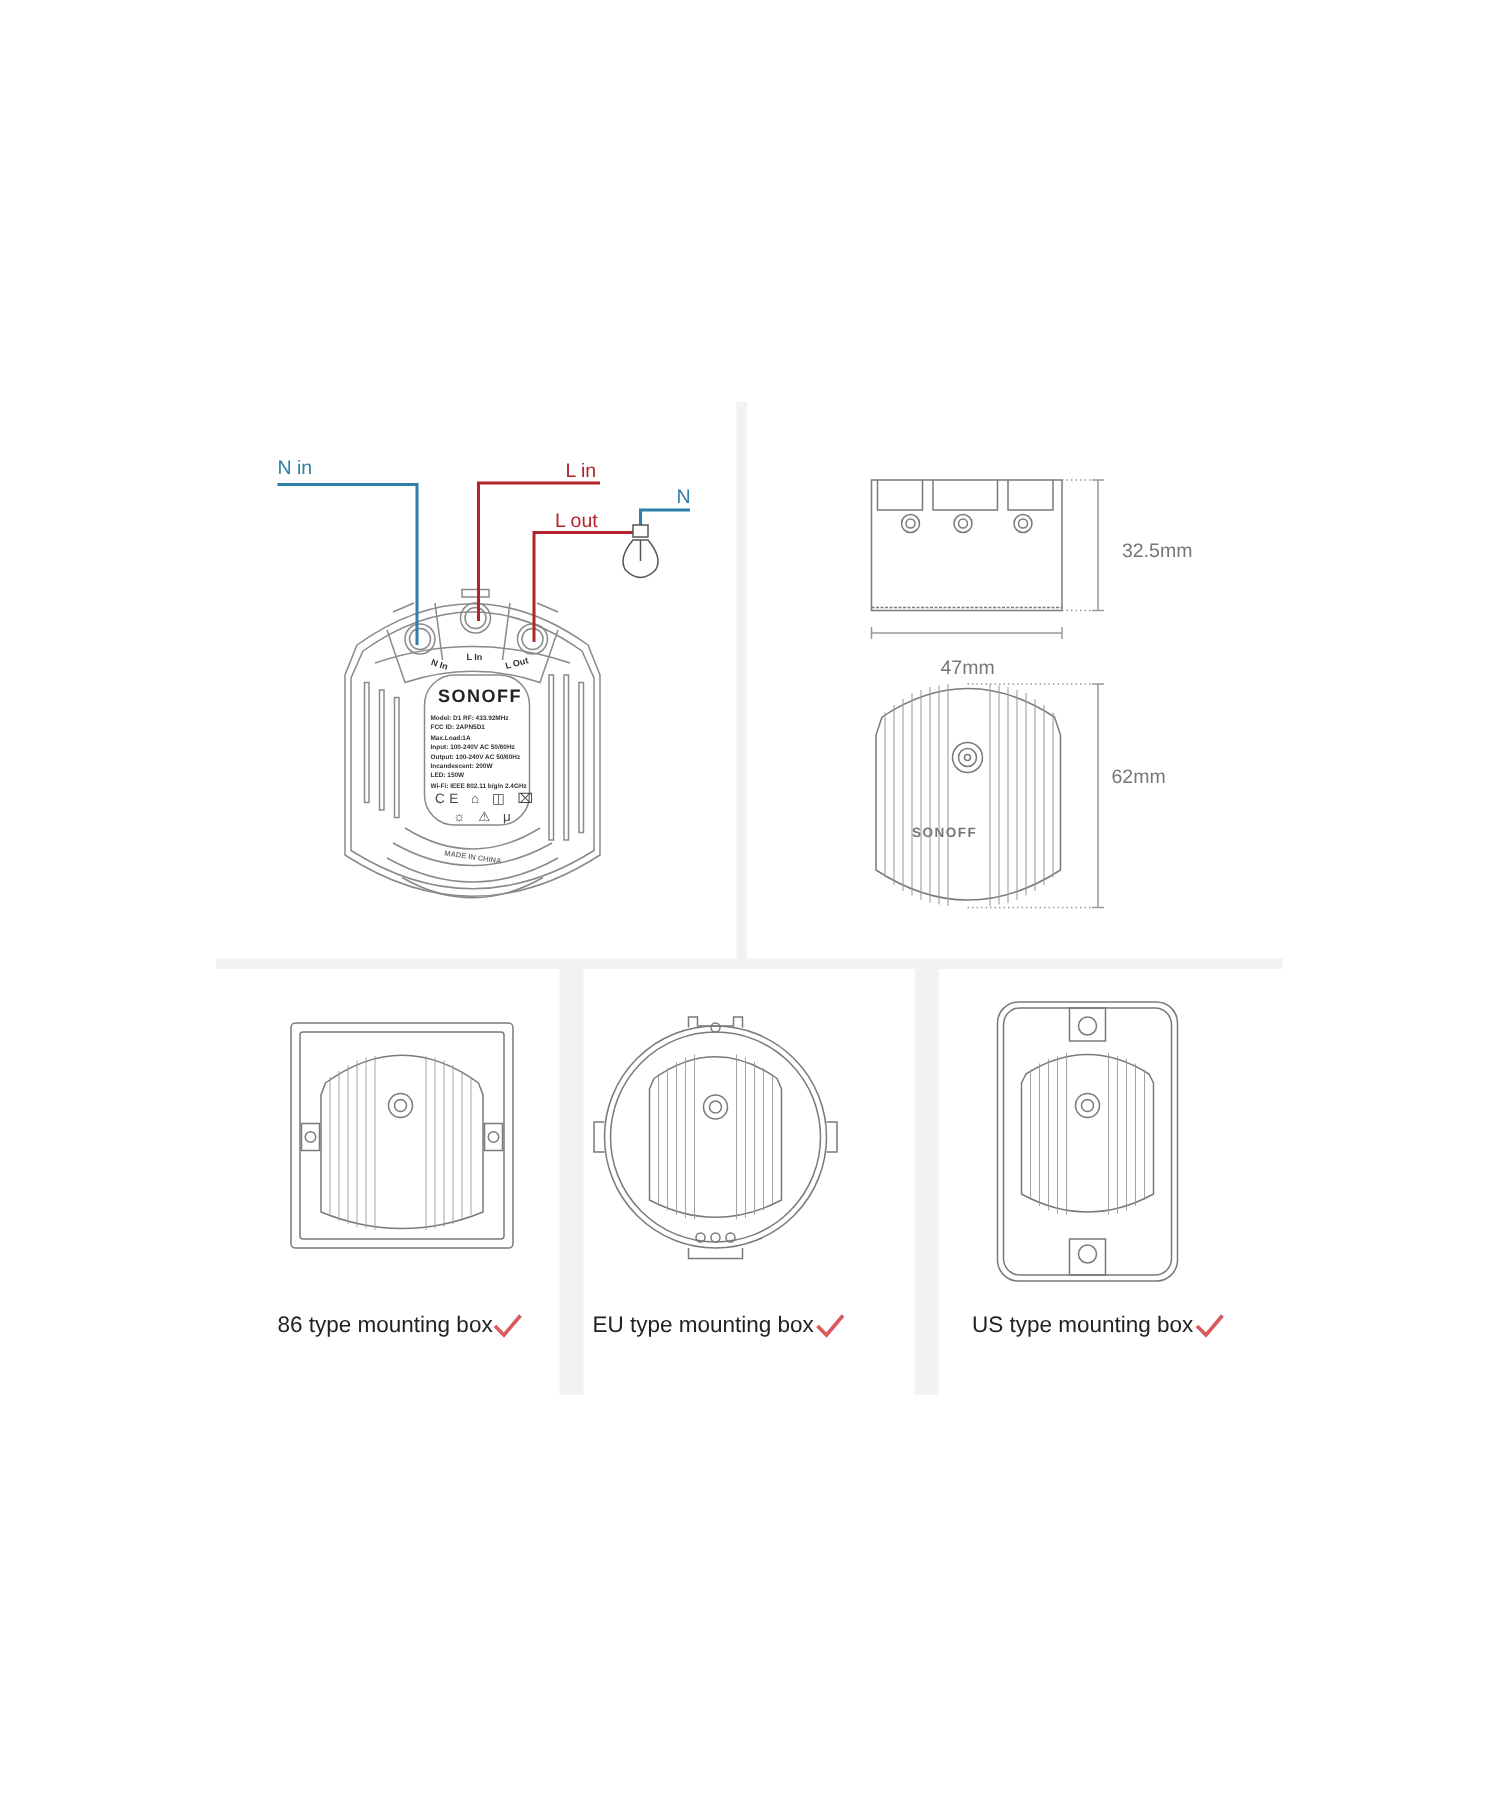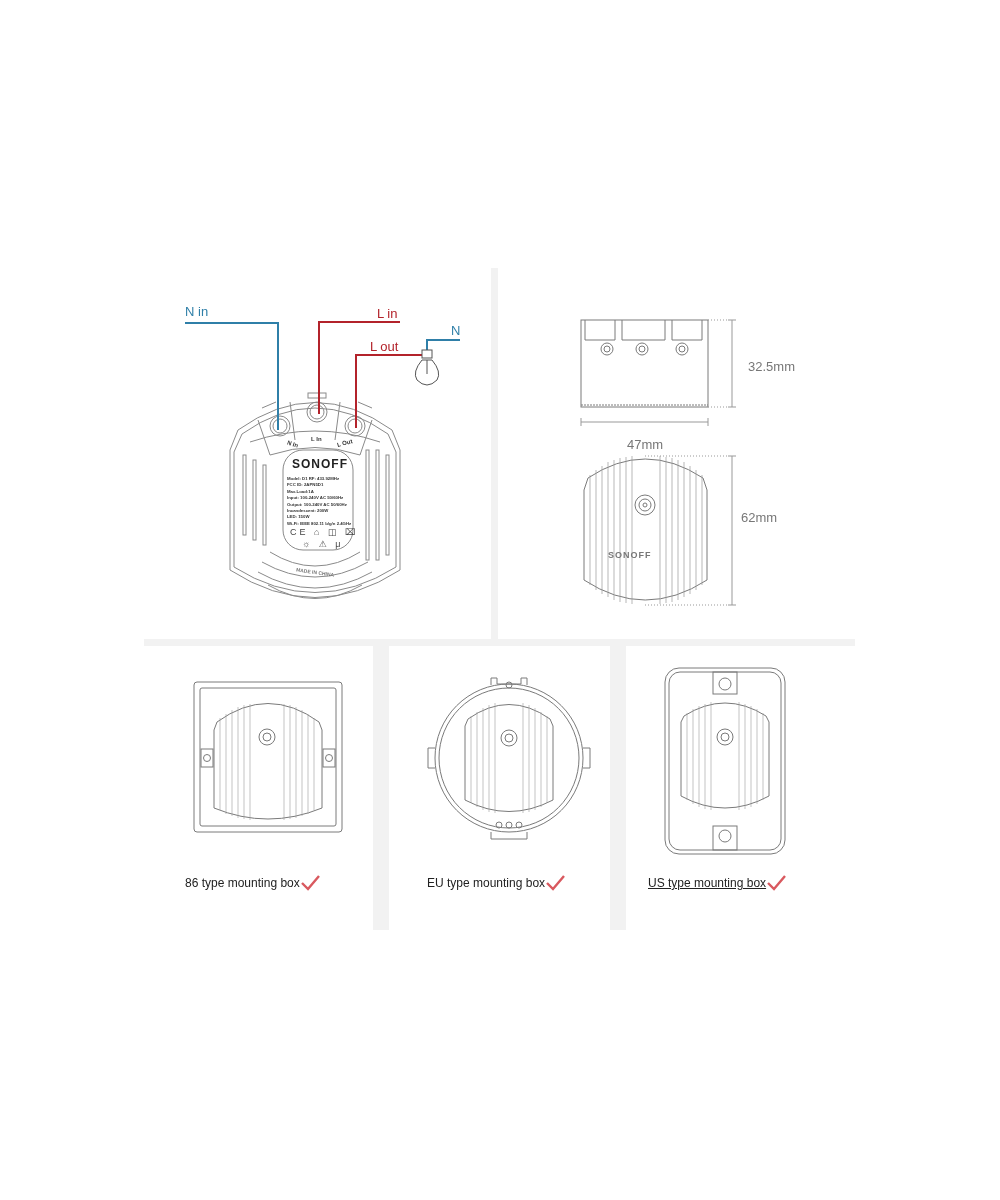--- a/index.html
+++ b/index.html
@@ -4,21 +4,21 @@
 <style>
   html, body { margin: 0; padding: 0; background: #ffffff; }
   body { width: 1000px; height: 1200px; position: relative; overflow: hidden;
          font-family: "Liberation Sans", sans-serif; color: #333; }
   .abs { position: absolute; }
   .divider { position: absolute; background: #f2f2f2; }
   .label { position: absolute; font-size: 13px; white-space: nowrap; }
   .wire-label-blue { color: #2f7fa8; }
   .wire-label-red { color: #b3232b; }
   .dim-label { position: absolute; font-size: 13px; color: #777; white-space: nowrap; }
-  .caption { position: absolute; font-size: 12px; color: #222; white-space: nowrap; display: flex; align-items: center; gap: 0; }
+  .caption { position: absolute; font-size: 15px; color: #222; white-space: nowrap; display: flex; align-items: center; gap: 0; }
   .check { display: inline-block; width: 20px; height: 16px; }
   svg { position: absolute; overflow: visible; }
 </style>
 </head>
 <body>
 
 <div class="divider" style="left:491px; top:268px; width:7px; height:372px;"></div>
 <div class="divider" style="left:144px; top:639px; width:711px; height:7px;"></div>
 <div class="divider" style="left:373px; top:646px; width:16px; height:284px;"></div>
 <div class="divider" style="left:610px; top:646px; width:16px; height:284px;"></div>
@@ -201,21 +201,21 @@
     </g>
   </svg>
   <div class="caption" style="left:35px; top:215px;">
     <span>86 type mounting box</span>
     <svg class="check" viewBox="0 0 20 16" style="position:relative;">
       <path d="M2,8 L8,14 L19,1" fill="none" stroke="#d9595f" stroke-width="2.4"></path>
     </svg>
   </div>
 </div>
 
-<div class="abs" style="left:399px; top:660px; width:221px; height:250px;">
+<div class="abs" style="left:367px; top:660px; width:221px; height:250px;">
   <svg width="221" height="180" viewBox="0 0 221 180" style="left:0; top:0;">
     <g fill="none" stroke="#7a7a7a" stroke-width="1">
       <circle cx="110" cy="98" r="74"></circle>
       <circle cx="110" cy="98" r="70"></circle>
       <path d="M92,25 L92,18 L98,18 L98,24 L122,24 L122,18 L128,18 L128,25"></path>
       <path d="M92,172 L92,179 L128,179 L128,172"></path>
       <circle cx="100" cy="165" r="3"></circle>
         <circle cx="110" cy="165" r="3"></circle>
         <circle cx="120" cy="165" r="3"></circle>
       <circle cx="110" cy="25" r="3"></circle>
@@ -265,19 +265,19 @@
         <line x1="73" y1="46" x2="73" y2="147"></line>
       <line x1="79" y1="44" x2="79" y2="149"></line>
         <line x1="85" y1="42" x2="85" y2="150"></line>
       <line x1="113" y1="42" x2="113" y2="150"></line>
         <line x1="119" y1="44" x2="119" y2="149"></line>
         <line x1="125" y1="46" x2="125" y2="147"></line>
       <line x1="131" y1="49" x2="131" y2="144"></line>
         <line x1="137" y1="53" x2="137" y2="140"></line>
     </g>
   </svg>
-  <div class="caption" style="left:22px; top:215px;text-decoration:underline;">
+  <div class="caption" style="left:22px; top:215px;">
     <span>US type mounting box</span>
     <svg class="check" viewBox="0 0 20 16" style="position:relative;">
       <path d="M2,8 L8,14 L19,1" fill="none" stroke="#d9595f" stroke-width="2.4"></path>
     </svg>
   </div>
 </div>
 
 </body></html>

